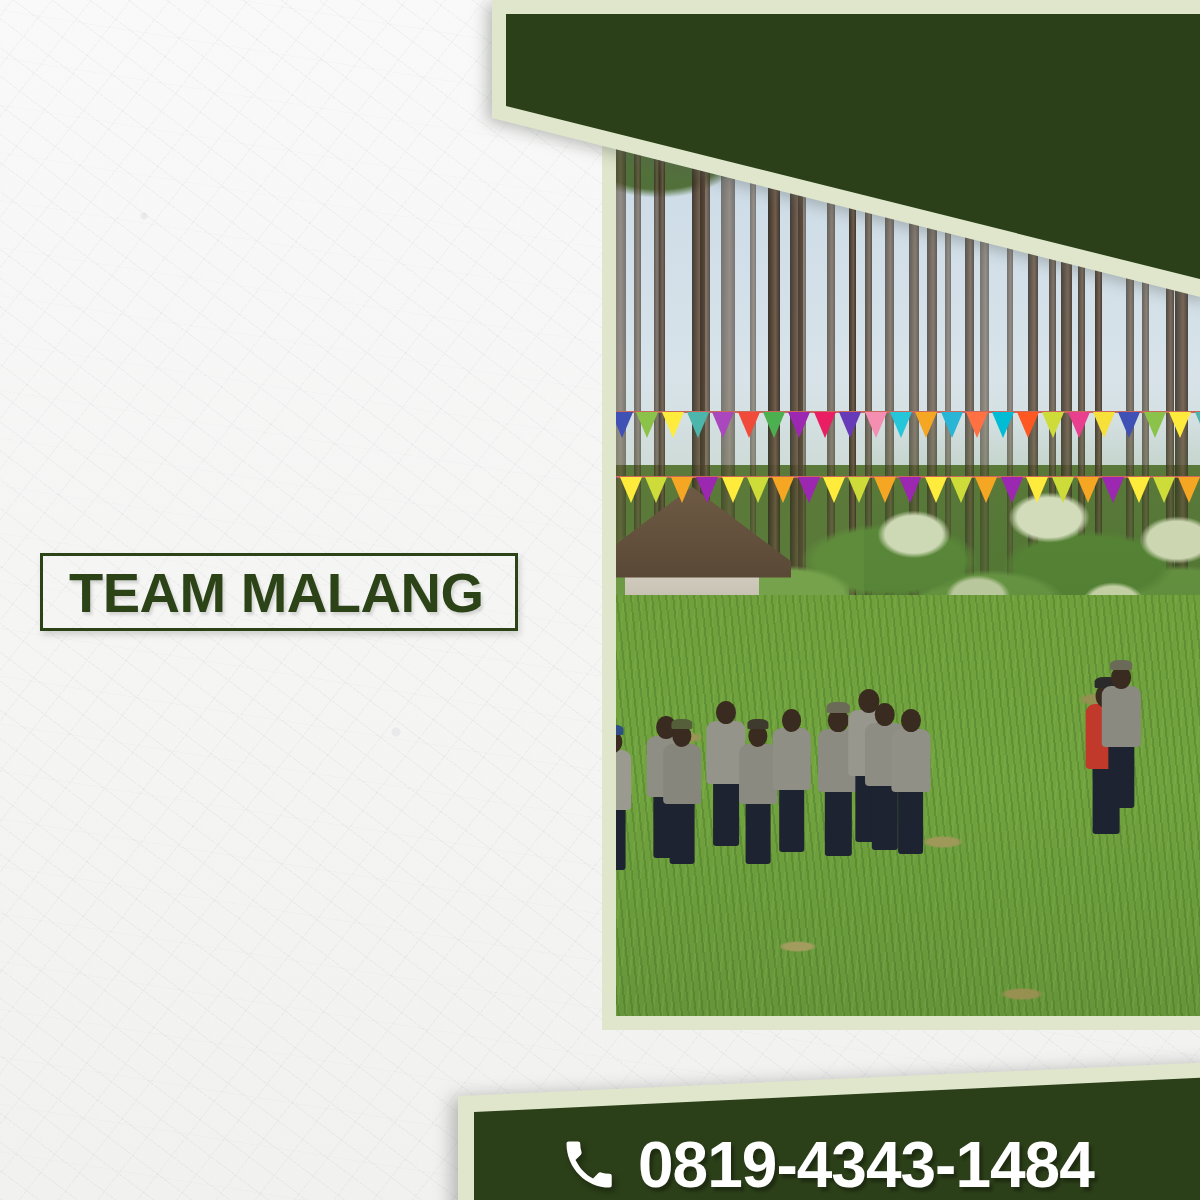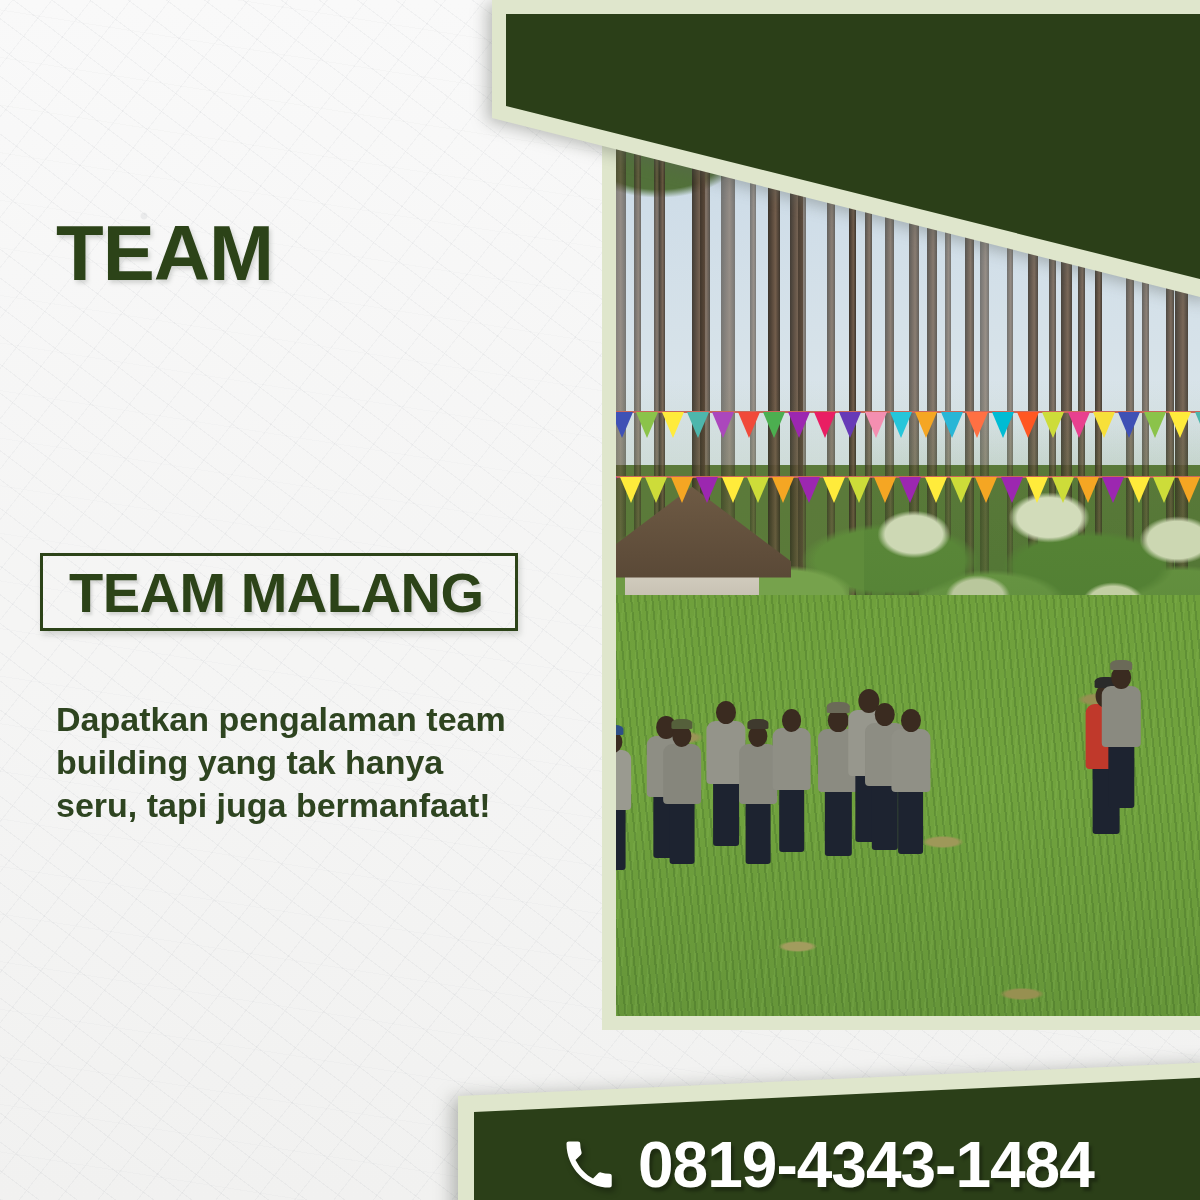--- a/index.html
+++ b/index.html
@@ -441,28 +441,26 @@
         </div>
     </div>
   </div>
 
   <div class="top-wedge">
     <div class="outer"></div>
     <div class="inner"></div>
   </div>
 
   <div class="headline">
-    <div class="line">TEAM</div>
   </div>
 
   <div class="badge">
     <div class="badge-text">TEAM MALANG</div>
   </div>
 
-  <div class="subtitle">Dapatkan pengalaman team building yang tak hanya seru, tapi juga bermanfaat!</div>
 
 
   <div class="phone-bar">
     <div class="outer"></div>
     <div class="inner"></div>
     <div class="phone-content">
       <svg class="phone-icon" viewBox="0 0 24 24">
         <path fill="#ffffff" d="M6.6 10.8c1.6 3.1 4.1 5.6 7.2 7.2l2.4-2.4c.3-.3.7-.4 1.1-.3 1.2.4 2.5.6 3.8.6.6 0 1 .4 1 1V21c0 .6-.4 1-1 1C10.7 22 2 13.3 2 2.5c0-.6.4-1 1-1h4.1c.6 0 1 .4 1 1 0 1.3.2 2.6.6 3.8.1.4 0 .8-.3 1.1l-2.4 2.4z"></path>
       </svg>
       <span class="phone-number">0819-4343-1484</span>

